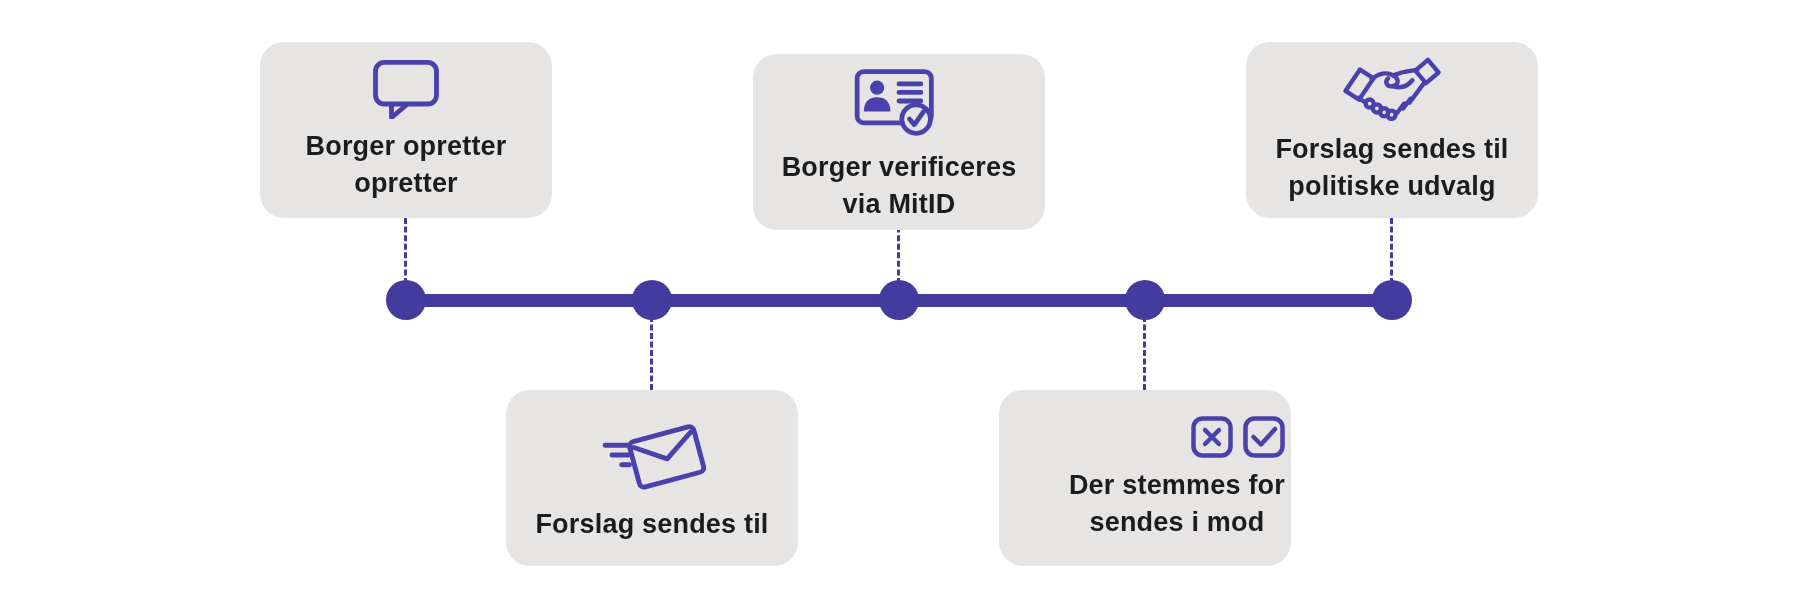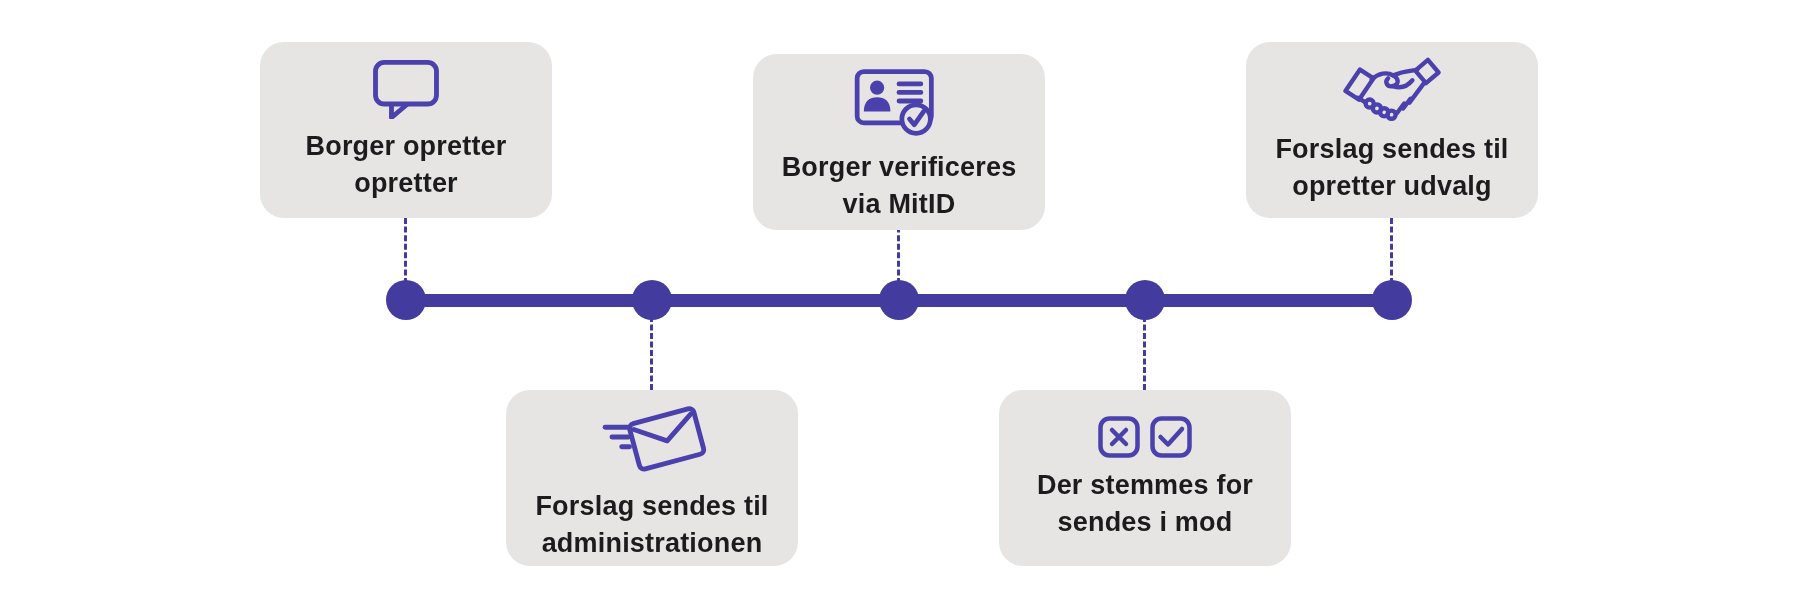--- a/index.html
+++ b/index.html
@@ -51,21 +51,21 @@
     background:var(--card-bg);
     border-radius:24px;
     display:flex;flex-direction:column;
     align-items:center;justify-content:center;
     gap:9px;
     padding:10px 6px;
   }
   .card.top{top:42px;}
   .card.bottom{top:390px;}
   .card-1{left:260px;} .card-2{left:506px;} .card-3{left:753px;margin-top:12px;}
-  .card-4{left:999px;} .card-5{left:1246px;}
+  .card-4{left:999px;align-items:flex-end;} .card-5{left:1246px;}
   .icon{color:var(--icon);flex-shrink:0;}
   .icon svg{display:block;}
   .label{
     text-align:center;
     font-weight:700;
     font-size:27px;
     line-height:37px;
     color:var(--text);
     letter-spacing:0.2px;
   }
@@ -108,21 +108,20 @@
           <rect x="36" y="21" width="68" height="48" rx="5"></rect>
           <path d="M40 27 L70 47 L100 27"></path>
         </g>
         <path d="M7 33 H30"></path>
         <path d="M14 43 H31"></path>
         <path d="M24 53 H32"></path>
       </svg>
     </span>
     <div class="label">
       <div>Forslag sendes til</div>
-      <div>administrationen</div>
     </div>
   </div>
 
   <div class="card top card-3">
     <span class="icon">
       <svg width="92" height="78" viewBox="0 0 96 82" fill="none" stroke="currentColor" stroke-width="5" stroke-linecap="round" stroke-linejoin="round">
         <rect x="4" y="10" width="78" height="54" rx="7"></rect>
         <circle cx="25" cy="27" r="7.5" fill="currentColor" stroke="none"></circle>
         <path d="M11 52 C11 41 17 37 25 37 C33 37 39 41 39 52 Z" fill="currentColor" stroke="none"></path>
         <path d="M48 23 H71"></path>
@@ -166,17 +165,17 @@
         <circle cx="36.5" cy="54" r="4.2"></circle>
         <circle cx="44" cy="58" r="4.2"></circle>
         <circle cx="51.5" cy="60.5" r="4.2"></circle>
         <path d="M57 59 L64.5 49"></path>
         <path d="M63.5 54 L71 44"></path>
         <path d="M70 48 L85 28"></path>
       </svg>
     </span>
     <div class="label">
       <div>Forslag sendes til</div>
-      <div>opretter udvalg</div>
+      <div>politiske udvalg</div>
     </div>
   </div>
 
 </div>
 
 </body></html>

